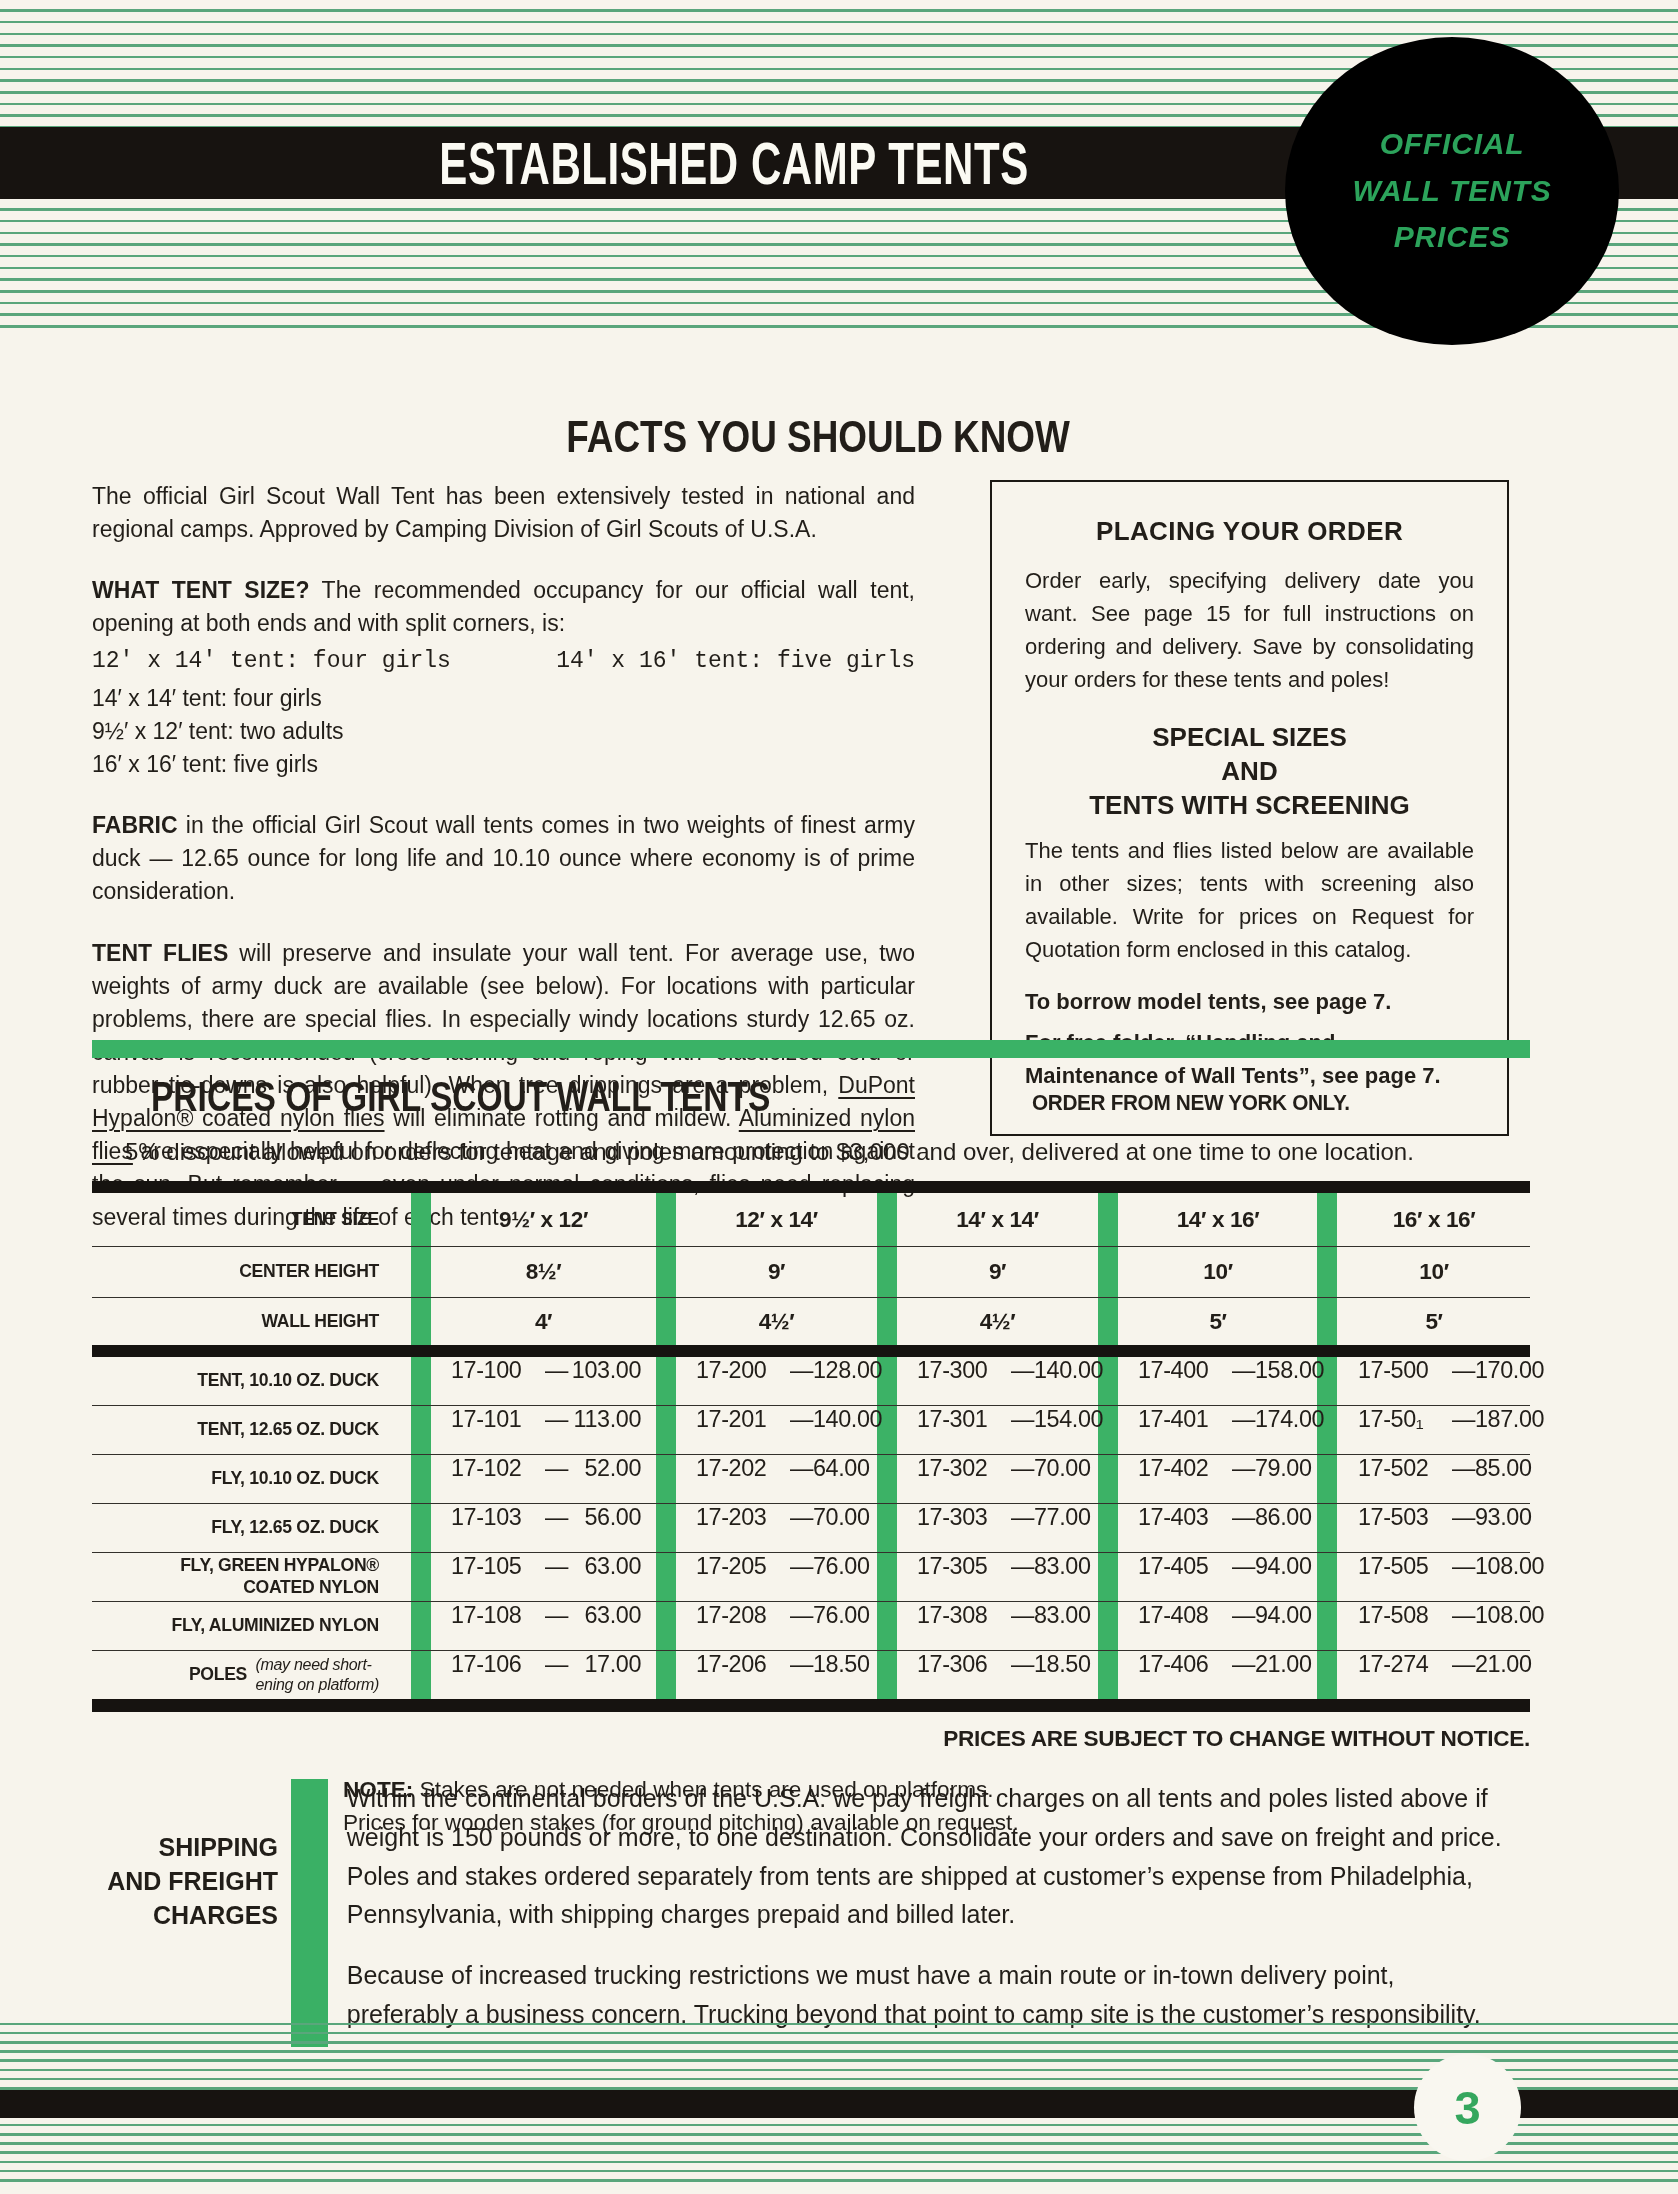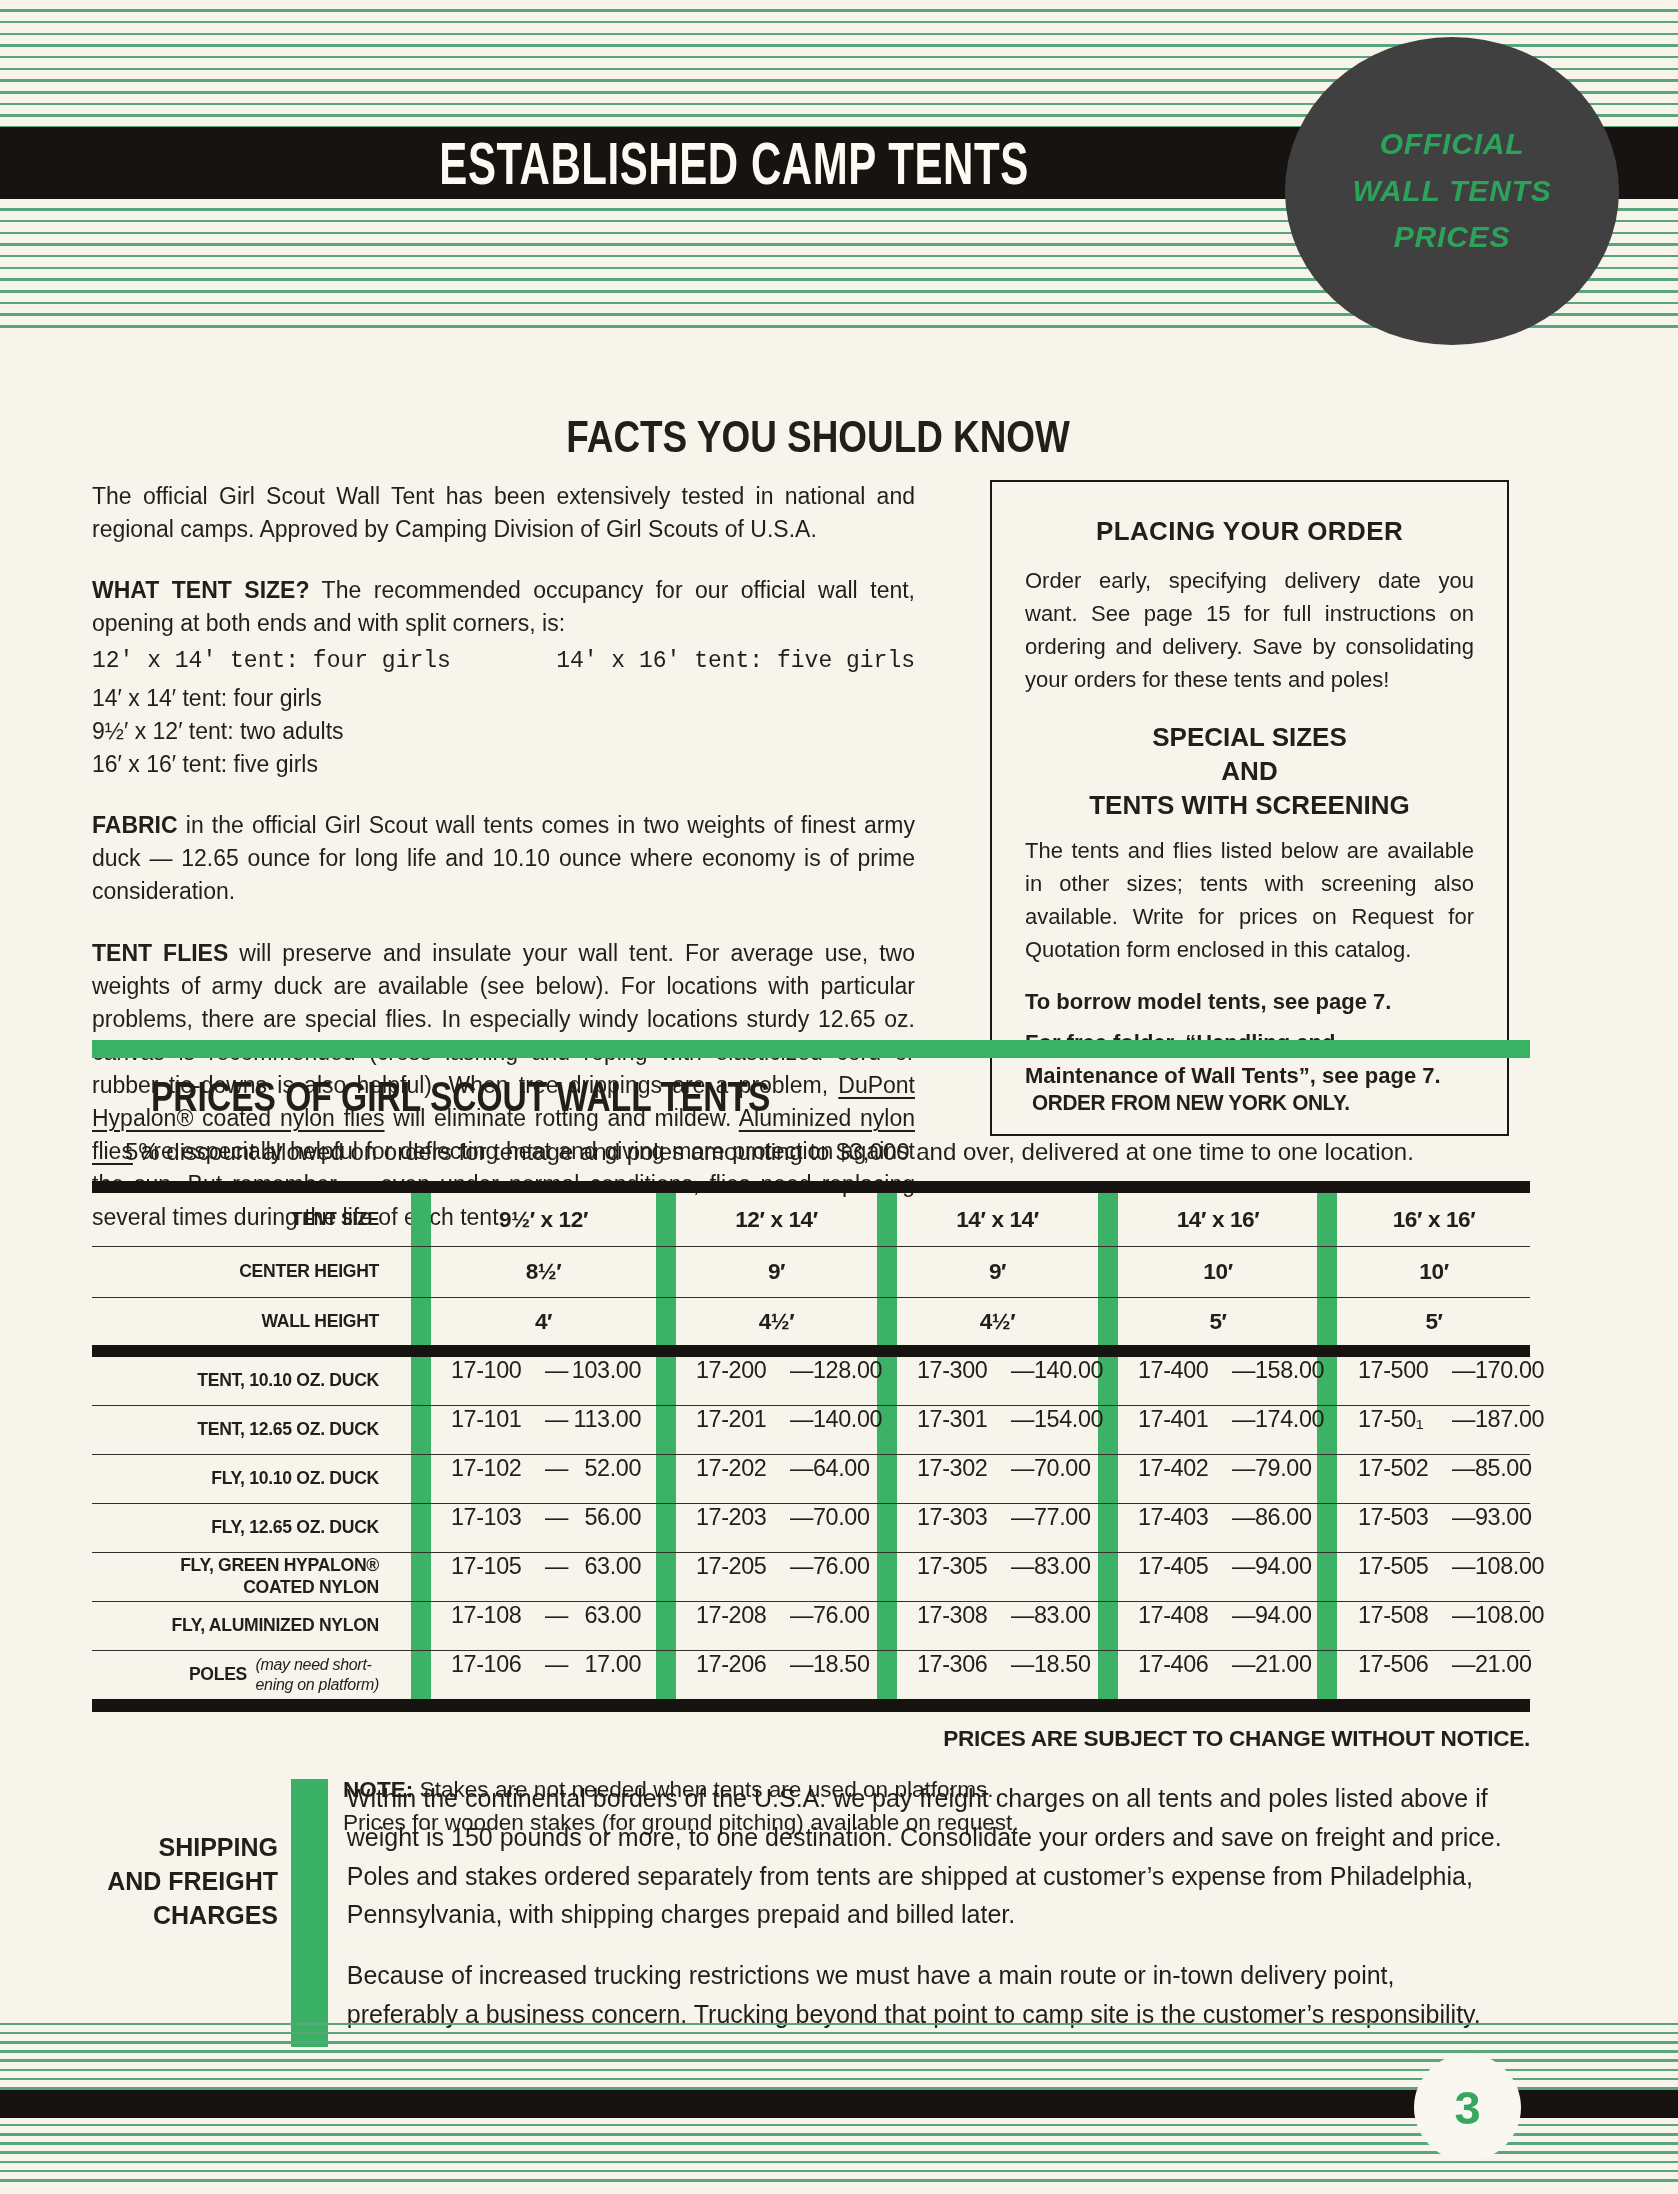--- a/index.html
+++ b/index.html
@@ -8,21 +8,21 @@
   
   .stripes{position:absolute;left:0;width:100%;}
   .stripes-top{top:0;height:127px;background:repeating-linear-gradient(180deg,transparent 0 9.2px,#5aa67c 9.2px 11.7px);}
   .stripes-mid{top:199px;height:137px;background:repeating-linear-gradient(180deg,transparent 0 9.2px,#5aa67c 9.2px 11.7px);}
   
   .banner{position:absolute;top:127px;left:0;width:100%;height:72px;background:#171310;}
   .banner-title{position:absolute;inset:0;display:flex;align-items:center;justify-content:center;
     padding-right:209px;color:#fbfaf3;font-weight:bold;font-size:60px;letter-spacing:0.8px;white-space:nowrap;}
   .banner-title>span{display:inline-block;transform:scaleX(0.70);transform-origin:center;}
   .badge{position:absolute;top:37px;left:1285px;width:334px;height:308px;border-radius:50%;
-    background:#404040;z-index:5;display:flex;flex-direction:column;align-items:center;justify-content:center;
+    background:#000000;z-index:5;display:flex;flex-direction:column;align-items:center;justify-content:center;
     color:#2ca35b;font-weight:bold;font-style:italic;font-size:30px;line-height:1.55;letter-spacing:0.8px;text-align:center;}
   
   .facts-heading{position:absolute;top:411px;left:108px;width:1421px;text-align:center;
     font-weight:bold;font-size:45px;white-space:nowrap;}
   .facts-heading>span{display:inline-block;transform:scaleX(0.82);transform-origin:center;}
   .facts-cols{position:absolute;top:480px;left:92px;width:1417px;display:flex;}
   .facts-left{width:823px;margin-right:75px;font-size:23px;line-height:1.44;text-align:justify;}
   .facts-left p{margin:0 0 28px 0;}
   .occ{display:flex;justify-content:space-between;white-space:nowrap;margin:0;}
   .ul{text-decoration:underline;text-decoration-thickness:1.7px;text-underline-offset:4.2px;}
@@ -403,21 +403,21 @@
               <div class="price">18.50</div>
             </div>
             <div class="spacer"></div>
             <div class="cell pc">
               <div class="code">17-406</div>
               <div class="dash">—</div>
               <div class="price">21.00</div>
             </div>
             <div class="spacer"></div>
             <div class="cell pc">
-              <div class="code">17-506</div>
+              <div class="code">17-274</div>
               <div class="dash">—</div>
               <div class="price">21.00</div>
             </div>
           </div>
         </div>
       <div class="hbar h-bot"></div>
     </div>
 
     <p class="notice">PRICES ARE SUBJECT TO CHANGE WITHOUT NOTICE.</p>
     <p class="note"><b>NOTE:</b> <span>Stakes are not needed when tents are used on platforms.</span><br><span>Prices for wooden stakes (for ground pitching) available on request.</span></p>

